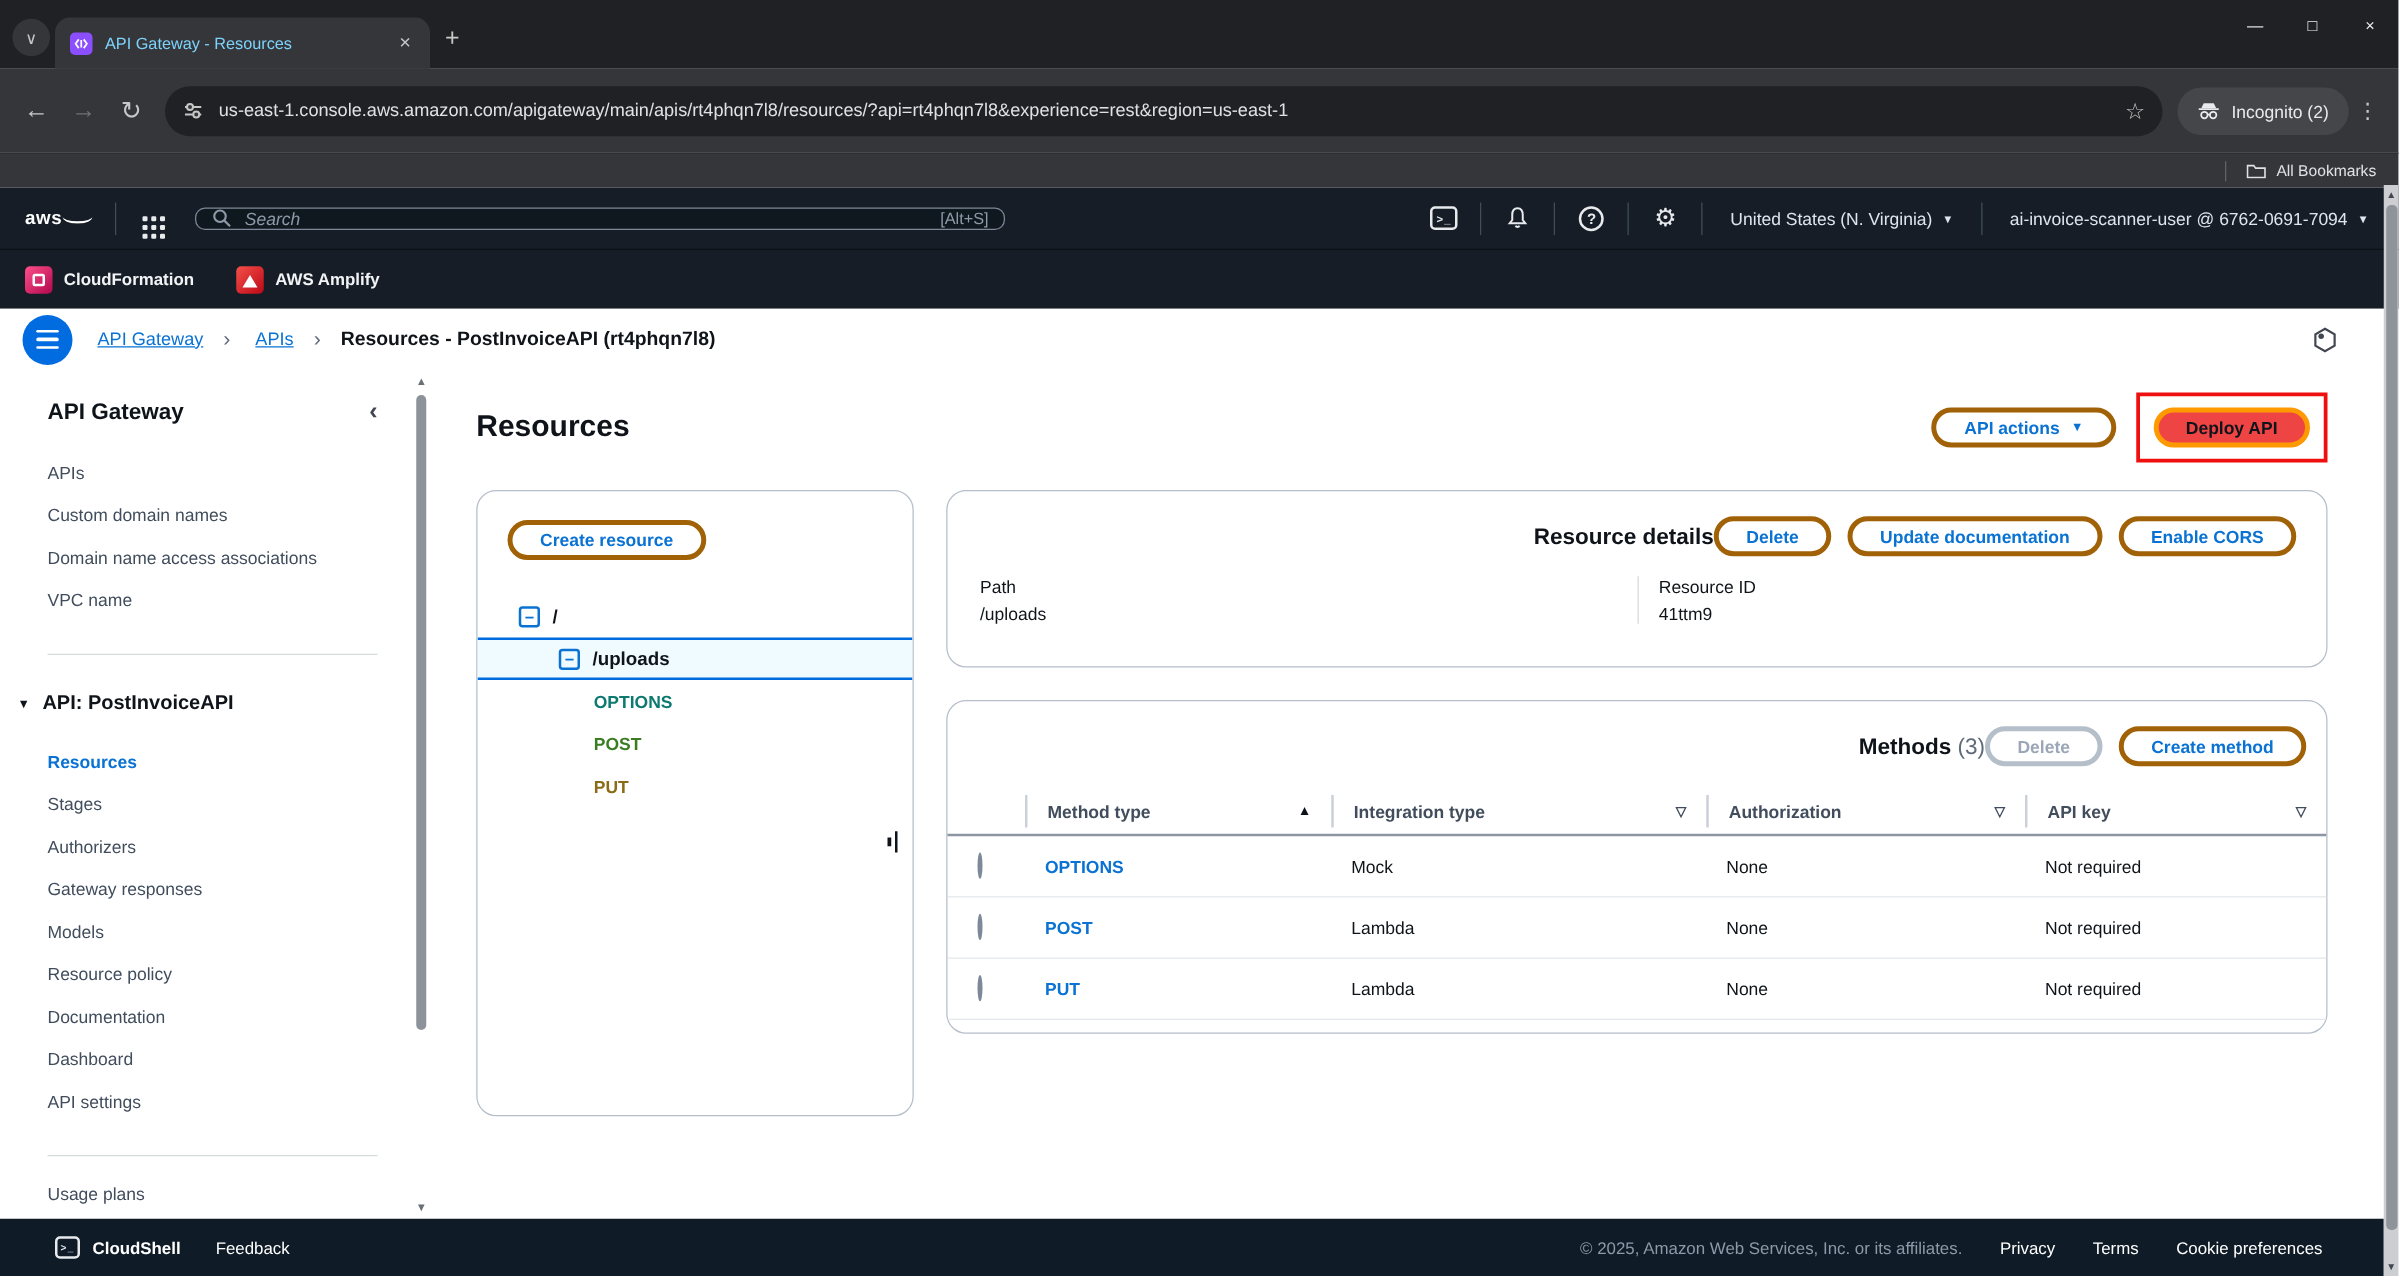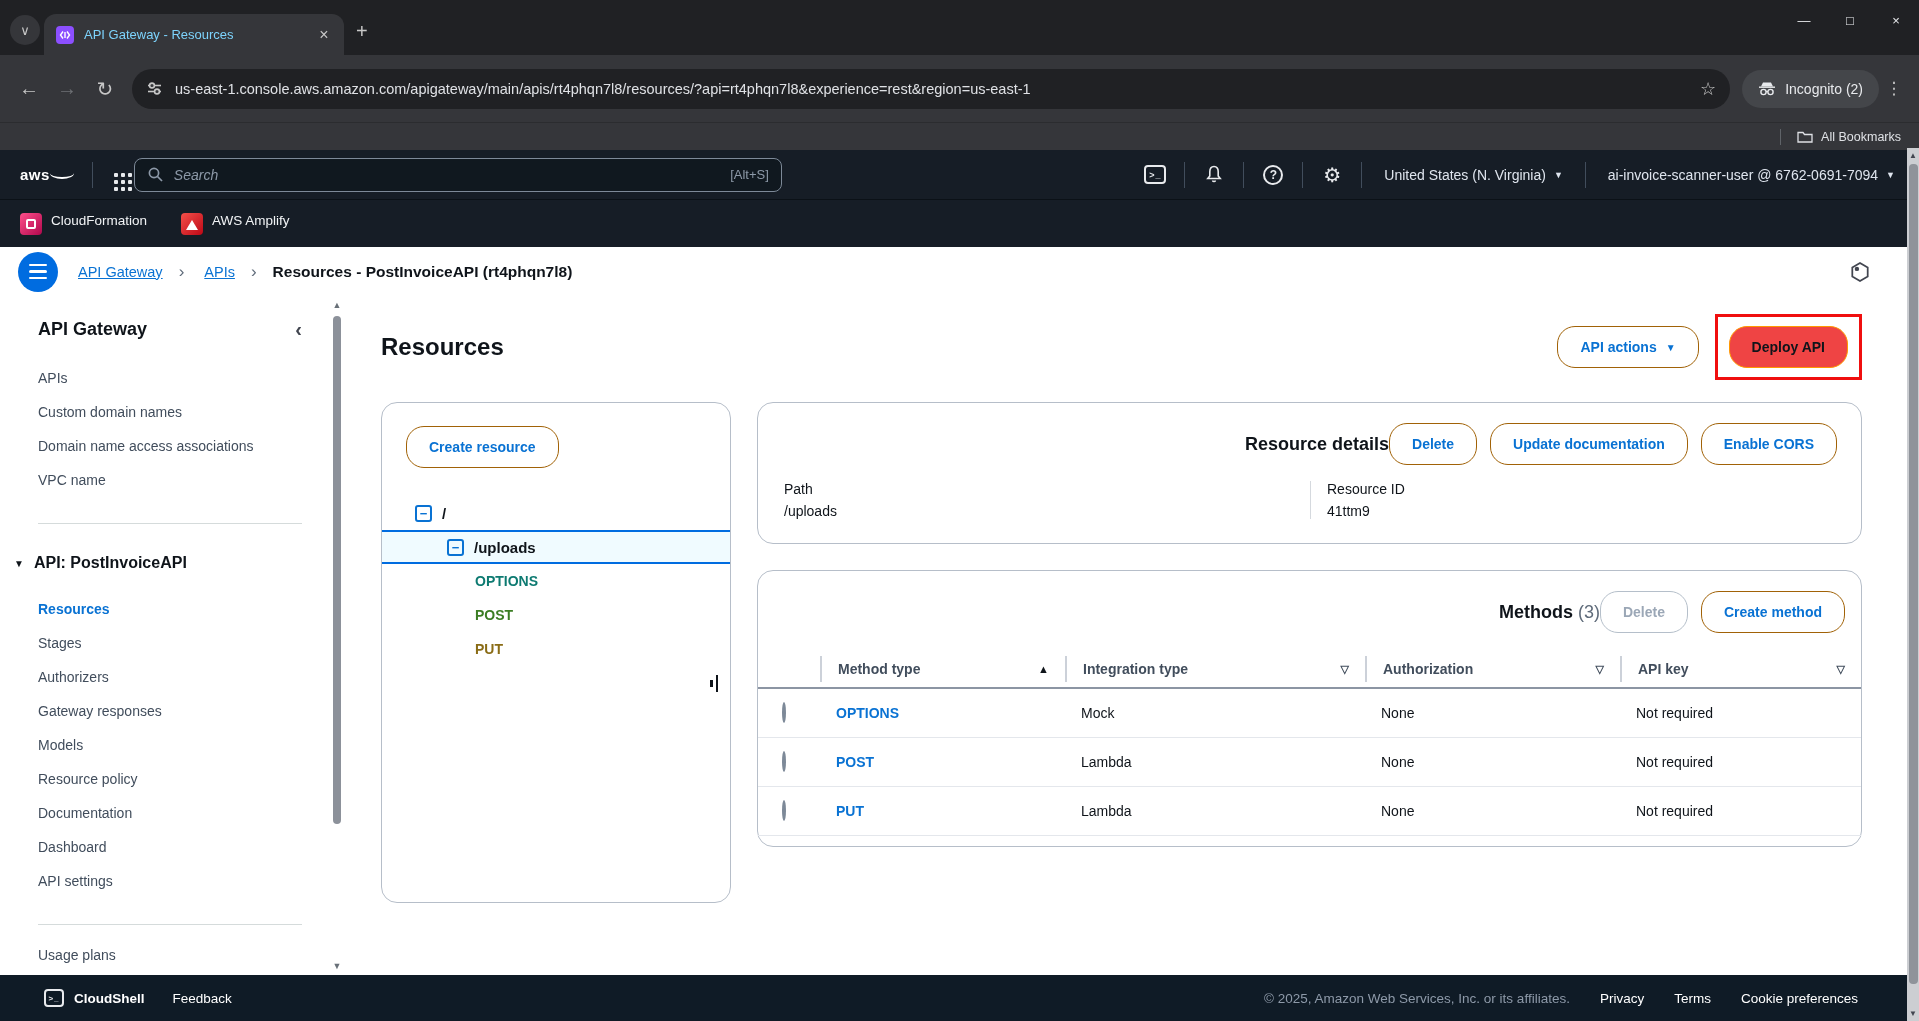--- a/index.html
+++ b/index.html
@@ -36,37 +36,37 @@
   .bm-label { color:#dfe1e5; font-size:12.5px; margin-left:8px; }
 
   
   .awsnav { height:50px; background:#161d26; display:flex; align-items:center; padding:0 14px; border-bottom:1px solid #0b1117; }
   .aws-logo { display:flex; flex-direction:row; align-items:center; margin:0 6px; }
   .aws-word { color:#fff; font-weight:bold; font-size:15px; letter-spacing:0.5px; line-height:13px; }
   .smile { width:24px; height:8px; border-bottom:2px solid #fff; border-radius:0 0 70% 70% / 0 0 100% 100%; }
   .nav-sep { width:1px; height:26px; background:#414d5c; margin:0 12px; }
   .grid-icon { position:relative; width:4px; height:4px; background:#e8eaed; border-radius:1px; margin:7px 16px 7px 9px;
     box-shadow:7px 0 #e8eaed,14px 0 #e8eaed,0 7px #e8eaed,7px 7px #e8eaed,14px 7px #e8eaed,0 14px #e8eaed,7px 14px #e8eaed,14px 14px #e8eaed; }
-  .searchbox { width:648px; height:34px; border:1px solid #7d8998; border-radius:8px; background:#10181f;
-    display:flex; align-items:center; padding:0 12px; }
+  .searchbox { width:648px; height:18px; border:1px solid #7d8998; border-radius:8px; background:#10181f;
+    display:flex; align-items:center; padding:0 12px; margin-left:22px; }
   .search-ph { color:#8d99a8; font-size:14px; font-style:italic; margin-left:10px; flex:1; }
   .search-shortcut { color:#8d99a8; font-size:13px; }
   .awsnav-right { margin-left:auto; display:flex; align-items:center; }
   .nav-icon { display:flex; align-items:center; justify-content:center; width:34px; height:34px; }
   .term-icon { width:22px; height:19px; border:2px solid #e8eaed; border-radius:4px; color:#e8eaed; font-size:9px; font-weight:bold;
     display:flex; align-items:center; justify-content:center; letter-spacing:1px; }
   .help-icon { width:20px; height:20px; border:2px solid #e8eaed; border-radius:50%; color:#e8eaed; font-size:12px; font-weight:bold;
     display:flex; align-items:center; justify-content:center; }
   .gear-glyph { color:#e8eaed; font-size:20px; }
   .nav-text { color:#dfe5ee; font-size:14px; display:flex; align-items:center; gap:8px; padding:0 10px; white-space:nowrap; }
   .nav-text .caret { font-size:9px; color:#dfe5ee; }
 
   
   .shortcutsbar { height:47px; background:#161d26; display:flex; align-items:center; padding:0 20px; gap:34px; }
-  .shortcut { display:flex; gap:9px; color:#f1f3f5; font-size:13.5px; font-weight:400; }
+  .shortcut { display:flex; align-items:center; gap:9px; color:#f1f3f5; font-size:13.5px; font-weight:700; }
   .cf-icon { width:22px; height:22px; border-radius:4px; background:linear-gradient(135deg,#ff4f8b,#b0084d); display:flex; align-items:center; justify-content:center; }
   .cf-inner { width:10px; height:10px; border:2px solid #fff; border-radius:2px; }
   .amp-icon { width:22px; height:22px; border-radius:4px; background:linear-gradient(135deg,#f4504a,#bd0816); display:flex; align-items:center; justify-content:flex-end; flex-direction:column; padding-bottom:5px; align-items:center; }
   .amp-tri { width:0; height:0; border-left:6px solid transparent; border-right:6px solid transparent; border-bottom:10px solid #fff; }
 
   
   .breadcrumbbar { height:50px; background:#fff; border-bottom:1px solid #e5e8ec; display:flex; align-items:center; padding:0 18px; }
   .hamburger { width:40px; height:40px; border-radius:50%; background:#006ce0; display:flex; flex-direction:column; gap:4px; align-items:center; justify-content:center; }
   .hamburger span { width:18px; height:2.5px; background:#fff; border-radius:2px; }
   .crumb-link { color:#0972d3; font-size:14.5px; text-decoration:underline; margin-left:20px; }
@@ -91,21 +91,21 @@
   .sb-cut { margin-top:22px; font-size:14px; color:#414d5c; }
   .sb-scroll { position:absolute; right:6px; top:0; width:14px; height:100%; }
   .sb-scroll .arr { position:absolute; left:0; width:14px; text-align:center; color:#687078; font-size:9px; }
   .sb-thumb { position:absolute; left:3px; top:20px; width:8px; height:508px; background:#8c919a; border-radius:4px; }
 
   
   .main { flex:1; padding:18px 45px 0 31px; }
   .main-header { display:flex; align-items:center; justify-content:space-between; }
   .page-title { font-size:24px; font-weight:700; color:#0f141a; }
   .header-actions { display:flex; align-items:center; gap:16px; }
-  .pill-btn { height:42px; border:1px solid #a16207; border-radius:18px; background:#fff; color:#0972d3;
+  .pill-btn { height:32px; border:4px solid #a16207; border-radius:18px; background:#fff; color:#0972d3;
     font-size:14px; font-weight:700; padding:0 22px; display:flex; align-items:center; gap:9px; white-space:nowrap;
     font-family:"Liberation Sans", sans-serif; }
   .pill-btn .caret { font-size:10px; }
   .pill-btn.disabled { border-color:#b5bfca; color:#9ba7b6; }
   .pill-btn.primary { background:#ef4444; border-color:#ff9900; color:#0f141a; }
   .deploy-wrap { border:3px solid #f00f0f; padding:9px 11px; }
 
   .cards { display:grid; grid-template-columns:350px 1fr; grid-template-rows:142px 1fr; gap:26px; margin-top:22px; }
   .card { background:#fff; border:1px solid #b6bec9; border-radius:16px; }
 

